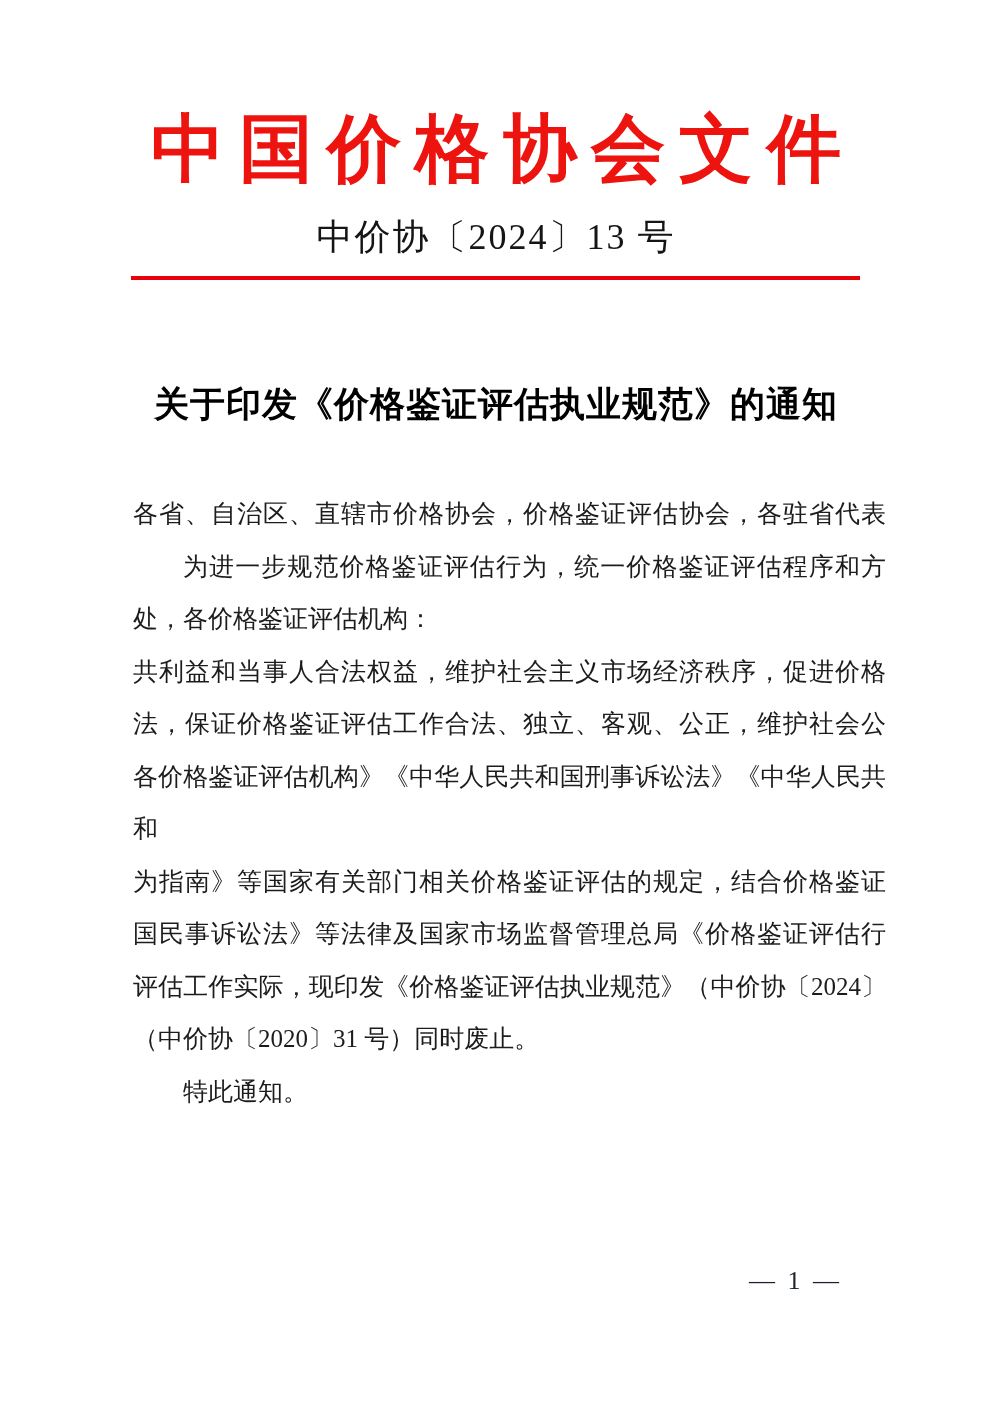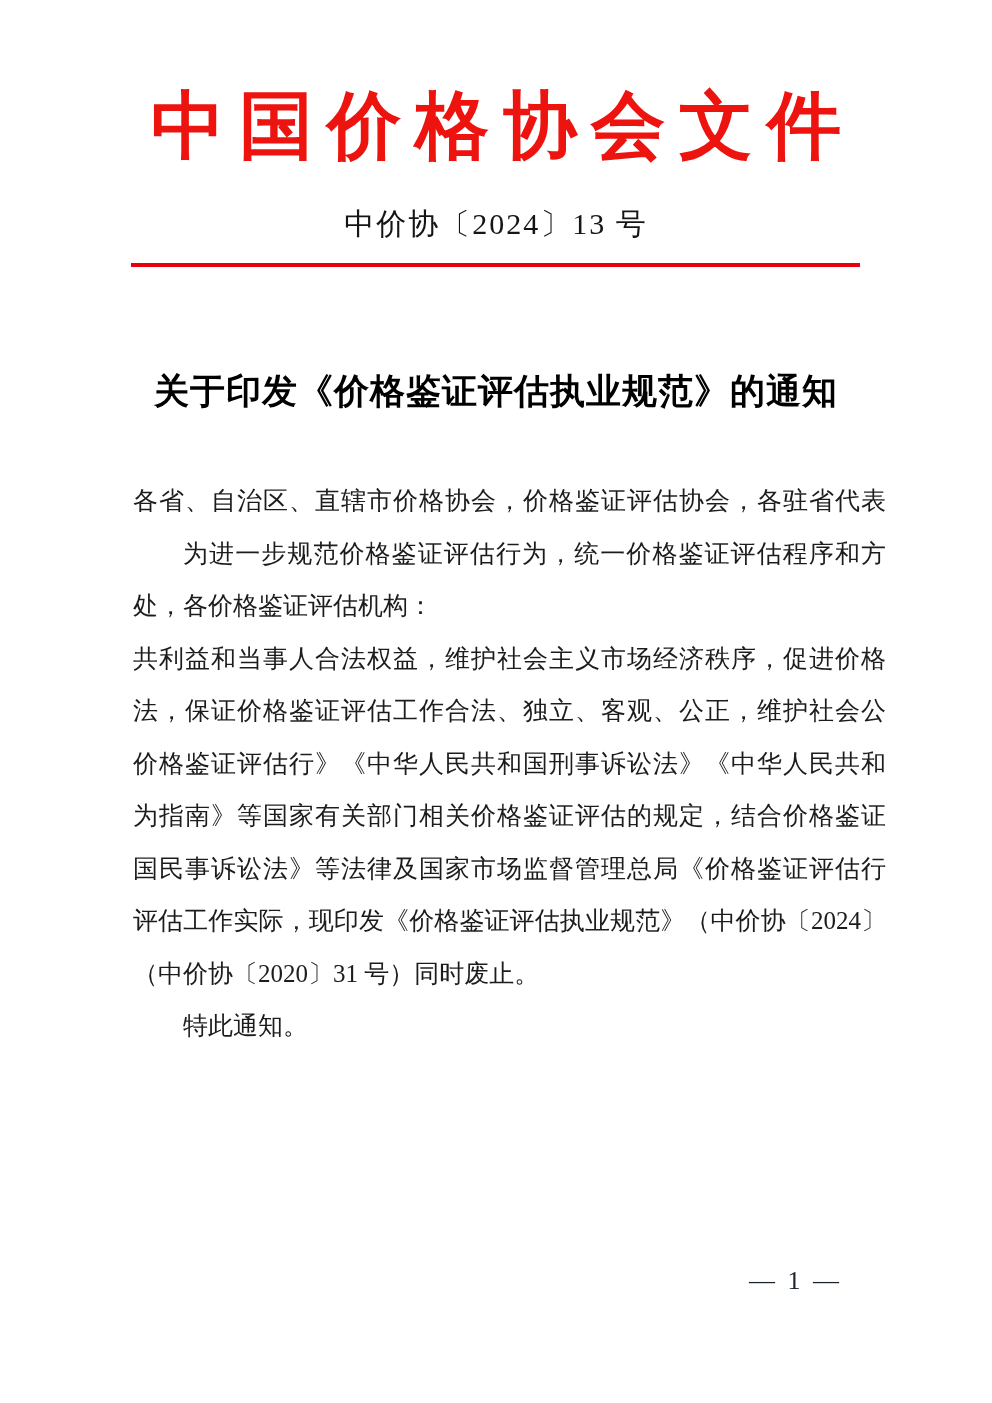--- a/index.html
+++ b/index.html
@@ -9,34 +9,34 @@
     font-family: "Liberation Serif", "DejaVu Serif", serif;
   }
   .page {
     position: relative;
     width: 992px;
     height: 1403px;
     background: #ffffff;
     overflow: hidden;
   }
   .header-title {
-    padding-top: 80px;
+    padding-top: 103px;
     text-align: center;
     font-size: 74px;
     font-weight: bold;
     line-height: 92px;
     color: #ed1410;
     letter-spacing: 14px;
     padding-left: 14px; 
     white-space: nowrap;
   }
   .doc-number {
-    margin-top: 32px;
+    margin-top: 22px;
     text-align: center;
-    font-size: 30px;
+    font-size: 36px;
     line-height: 40px;
     color: #151515;
     letter-spacing: 2px;
   }
   .red-rule {
     margin: 19px 0 0 131px;
     width: 729px;
     height: 4px;
     background: #e8000d;
   }
@@ -90,21 +90,21 @@
   <div class="red-rule"></div>
 
   <div class="notice-title">关于印发《价格鉴证评估执业规范》的通知</div>
 
   <div class="body-text" id="body-lines">
       <div class="line fill">各省、自治区、直辖市价格协会，价格鉴证评估协会，各驻省代表</div>
       <div class="line fill indent">为进一步规范价格鉴证评估行为，统一价格鉴证评估程序和方</div>
       <div class="line">处，各价格鉴证评估机构：</div>
       <div class="line fill">共利益和当事人合法权益，维护社会主义市场经济秩序，促进价格</div>
       <div class="line fill">法，保证价格鉴证评估工作合法、独立、客观、公正，维护社会公</div>
-      <div class="line fill">价格鉴证评估行》《中华人民共和国刑事诉讼法》《中华人民共和</div>
+      <div class="line fill">各价格鉴证评估机构》《中华人民共和国刑事诉讼法》《中华人民共和</div>
       <div class="line fill">为指南》等国家有关部门相关价格鉴证评估的规定，结合价格鉴证</div>
       <div class="line fill">国民事诉讼法》等法律及国家市场监督管理总局《价格鉴证评估行</div>
       <div class="line fill">评估工作实际，现印发《价格鉴证评估执业规范》（中价协〔2024〕</div>
       <div class="line">（中价协〔2020〕31 号）同时废止。</div>
       <div class="line indent">特此通知。</div>
     </div>
 
   <div class="page-number">— 1 —</div>
 
 </div>

